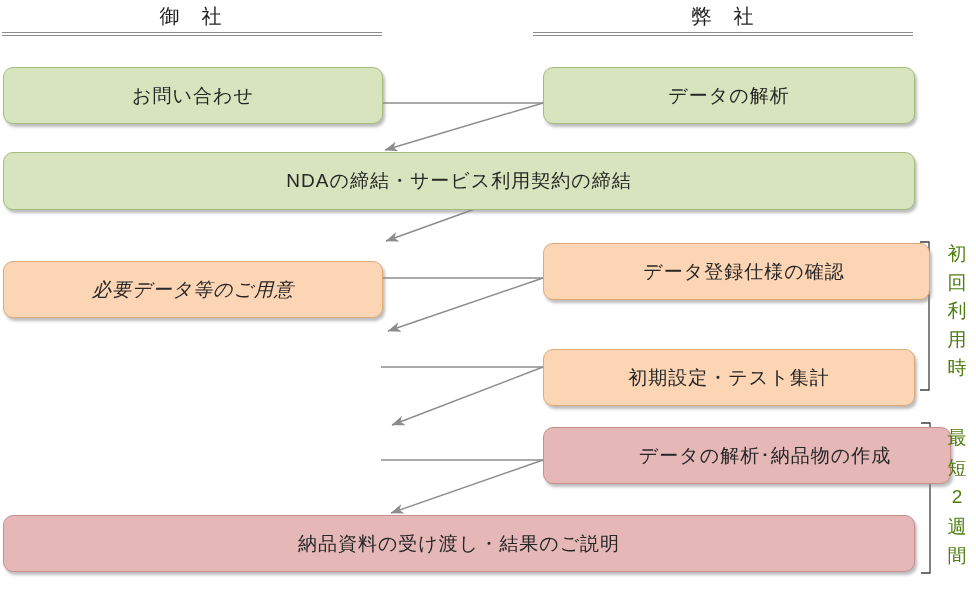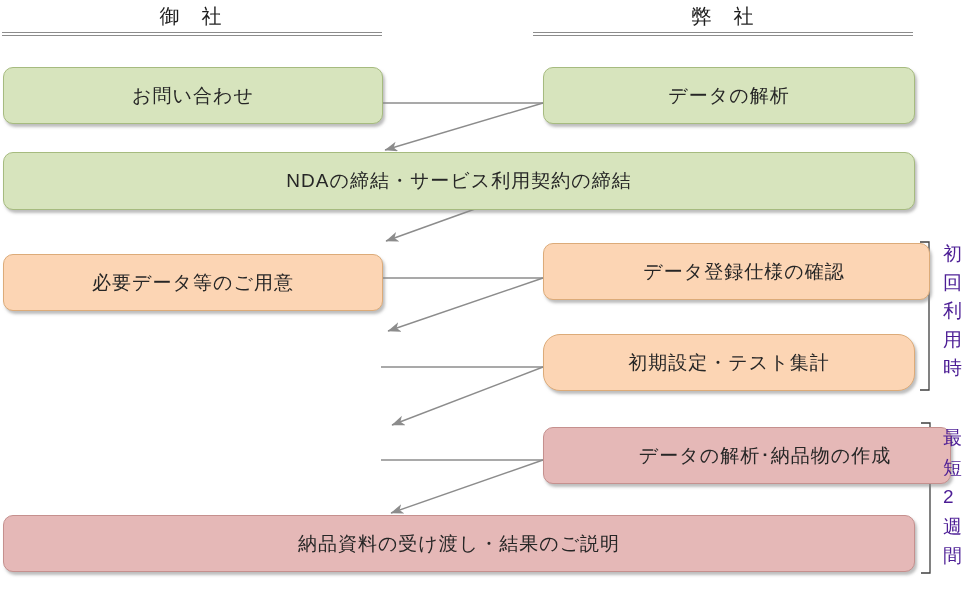--- a/index.html
+++ b/index.html
@@ -18,22 +18,22 @@
   .flow-box{
     position:absolute;display:flex;align-items:center;justify-content:center;
     border-radius:10px;border:1px solid;font-size:19px;letter-spacing:1px;
     box-shadow:2px 3px 3px rgba(135,135,135,0.55);
     text-align:right;color:#262626;
   }
   .green{background:#d7e4bd;border-color:#a6bb7f;}
   .orange{background:#fcd5b4;border-color:#dcab79;}
   .pink{background:#e5b8b7;border-color:#c5908e;}
   .v-label{
-    position:absolute;left:943px;width:28px;font-size:19px;color:#4c1d95;
-    word-break:break-all;
+    position:absolute;left:943px;width:28px;font-size:19px;color:#4d7c0f;
+    word-break:break-all;text-align:center;
   }
   #connector-svg{position:absolute;left:0;top:0;pointer-events:none;}
   #connector-svg line{stroke:#8c8c8c;stroke-width:1.4;fill:none;}
   .bracket{stroke:#3f3f3f;stroke-width:1.3;fill:none;}
 </style>
 </head>
 <body>
 
 <div id="stage">
 
@@ -57,22 +57,22 @@
       <line x1="543" y1="278" x2="388" y2="331" marker-end="url(#arrowhead)"></line>
       <line x1="381" y1="367" x2="543" y2="367"></line>
       <line x1="543" y1="367" x2="392" y2="425" marker-end="url(#arrowhead)"></line>
       <line x1="381" y1="460" x2="543" y2="460"></line>
       <line x1="543" y1="460" x2="391" y2="513" marker-end="url(#arrowhead)"></line>
     </svg>
 
   <div class="flow-box green" style="left:3px;top:67px;width:378px;height:55px;">お問い合わせ</div>
   <div class="flow-box green" style="left:543px;top:67px;width:370px;height:55px;">データの解析</div>
   <div class="flow-box green" style="left:3px;top:152px;width:910px;height:56px;">NDAの締結・サービス利用契約の締結</div>
-  <div class="flow-box orange" style="left:3px;top:254px;width:378px;height:55px;">必要データ等のご用意</div>
+  <div class="flow-box orange" style="left:3px;top:261px;width:378px;height:55px;font-style:italic;">必要データ等のご用意</div>
   <div class="flow-box orange" style="left:543px;top:243px;width:370px;height:55px;padding-left:15px;">データ登録仕様の確認</div>
-  <div class="flow-box orange" style="left:543px;top:334px;width:370px;height:55px;border-radius:17px;">初期設定・テスト集計</div>
+  <div class="flow-box orange" style="left:543px;top:349px;width:370px;height:55px;">初期設定・テスト集計</div>
   <div class="flow-box pink" style="left:543px;top:427px;width:370px;height:55px;padding-left:36px;">データの解析･納品物の作成</div>
   <div class="flow-box pink" style="left:3px;top:515px;width:910px;height:55px;">納品資料の受け渡し・結果のご説明</div>
 
   <div class="v-label" style="top:240px;line-height:28.5px;">初回利用時</div>
   <div class="v-label" style="top:423px;line-height:29.5px;">最短2週間</div>
 
 </div>
 
 </body></html>

